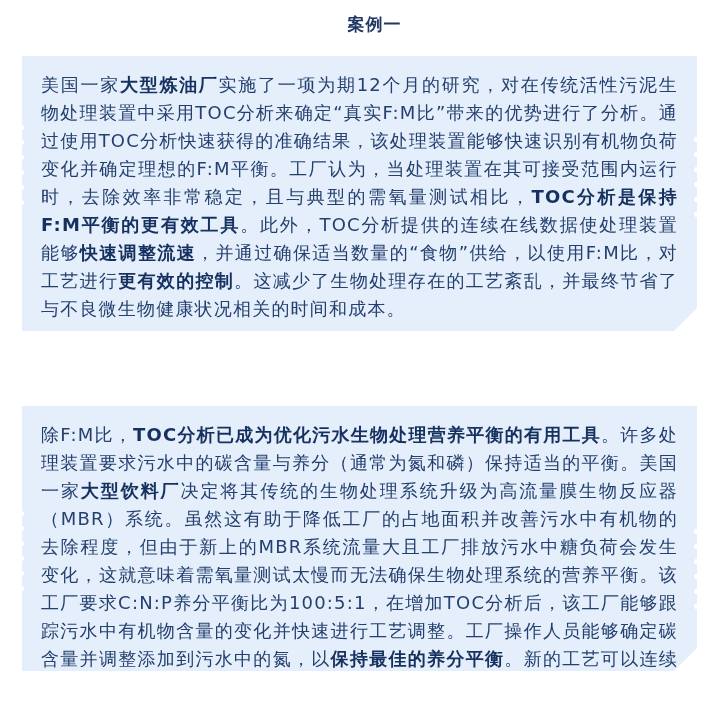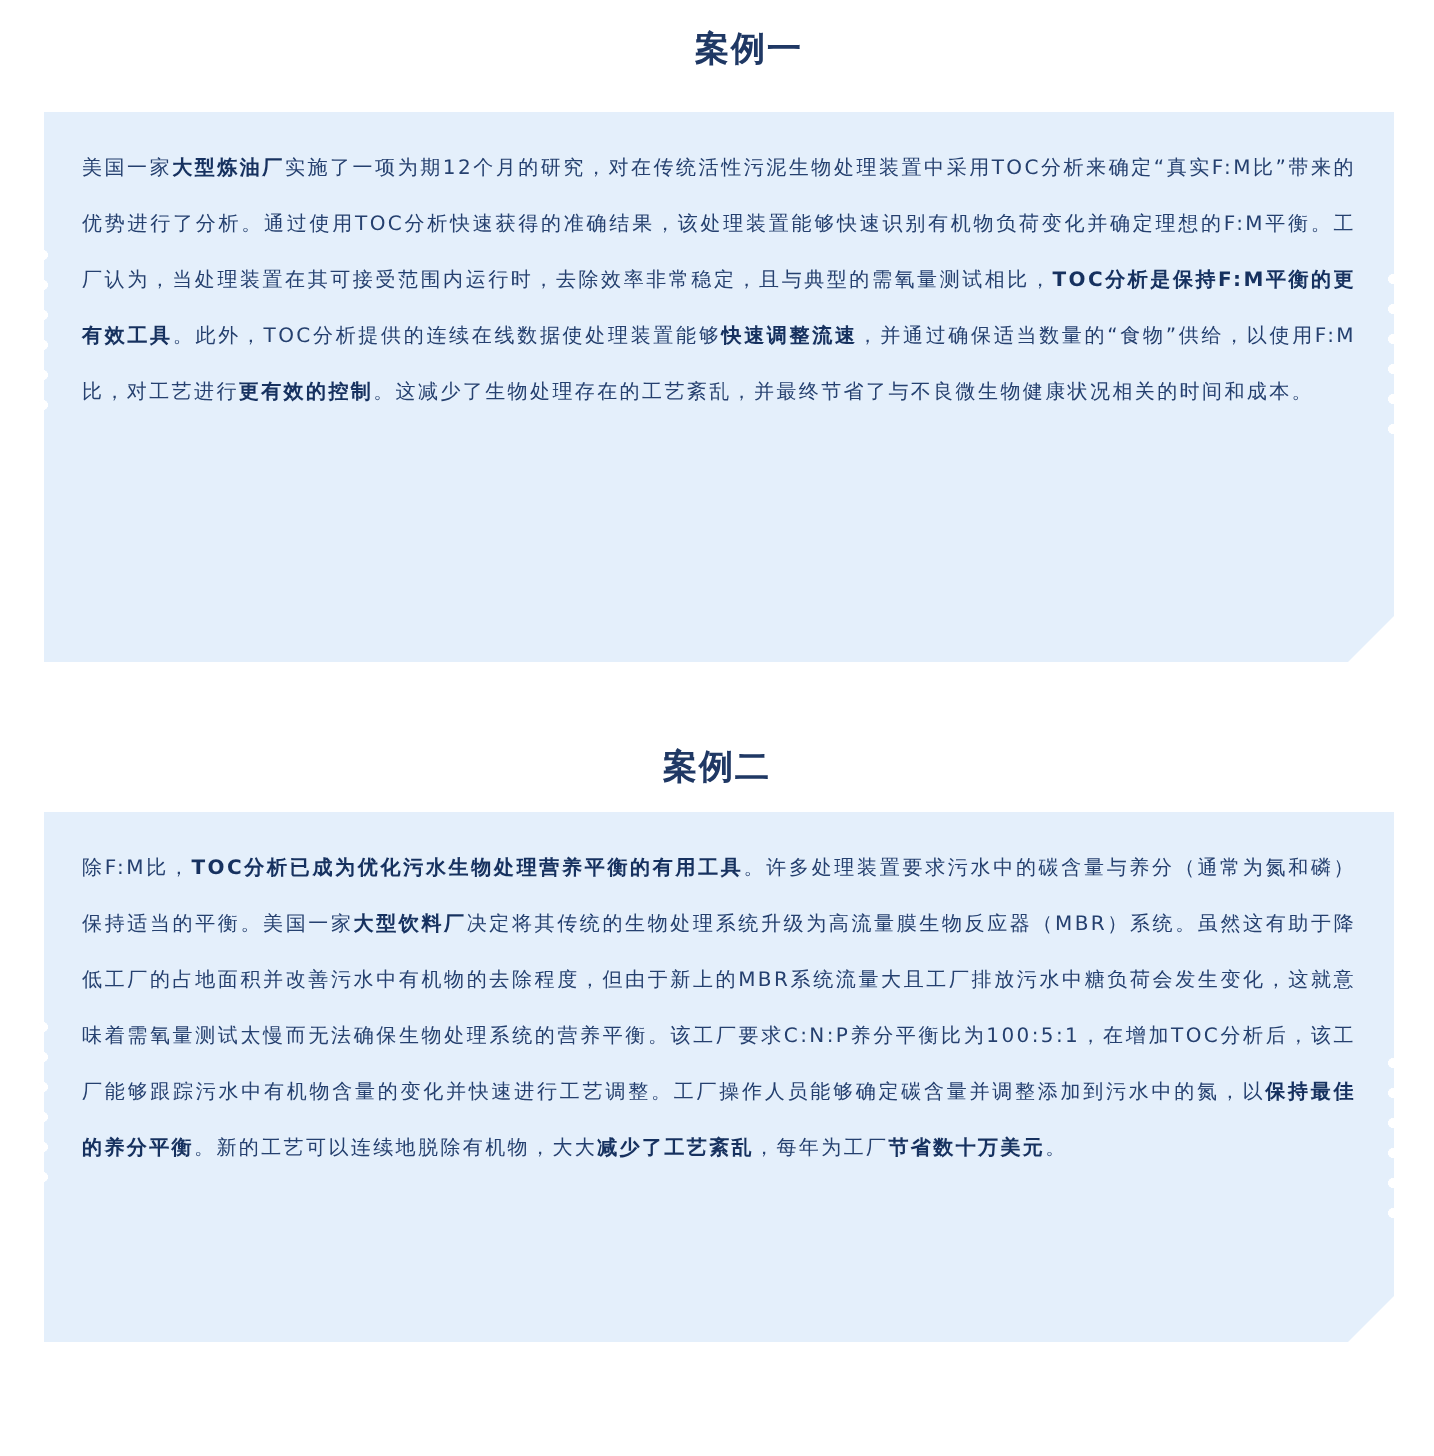--- a/index.html
+++ b/index.html
@@ -35,21 +35,21 @@
     background: var(--box-bg, #e4effb);
     box-sizing: border-box;
     
     clip-path: polygon(0 0, 100% 0, 100% calc(100% - 23px), calc(100% - 23px) 100%, 0 100%);
   }
   .box-1 { top: 56px;  height: 275px; }
   .box-2 { top: 406px; height: 265px; }
   .case-text {
     margin: 0;
     padding: 15px 19px 0 19px;
-    font-size: 10px;
+    font-size: 18px;
     line-height: 28px;
     letter-spacing: 1.2px;
     text-align: justify;
     color: var(--text-color, #25406f);
   }
   .run { color: var(--text-color, #25406f); font-weight: 400; }
   .run.bold { color: var(--bold-color, #16315f); font-weight: 700; }
   
   .dot-col {
     position: absolute;
@@ -69,21 +69,20 @@
 <body>
 
 <div class="page">
 
   <h2 class="case-title title-1">案例一</h2>
 
   <section class="case-box box-1">
     <p class="case-text"><span class="run">美国一家</span><span class="run bold">大型炼油厂</span><span class="run">实施了一项为期12个月的研究，对在传统活性污泥生物处理装置中采用TOC分析来确定“真实F:M比”带来的优势进行了分析。通过使用TOC分析快速获得的准确结果，该处理装置能够快速识别有机物负荷变化并确定理想的F:M平衡。工厂认为，当处理装置在其可接受范围内运行时，去除效率非常稳定，且与典型的需氧量测试相比，</span><span class="run bold">TOC分析是保持F:M平衡的更有效工具</span><span class="run">。此外，TOC分析提供的连续在线数据使处理装置能够</span><span class="run bold">快速调整流速</span><span class="run">，并通过确保适当数量的“食物”供给，以使用F:M比，对工艺进行</span><span class="run bold">更有效的控制</span><span class="run">。这减少了生物处理存在的工艺紊乱，并最终节省了与不良微生物健康状况相关的时间和成本。</span></p>
   </section>
 
-  <h2 class="case-title title-2">案例二</h2>
 
   <section class="case-box box-2">
     <p class="case-text"><span class="run">除F:M比，</span><span class="run bold">TOC分析已成为优化污水生物处理营养平衡的有用工具</span><span class="run">。许多处理装置要求污水中的碳含量与养分（通常为氮和磷）保持适当的平衡。美国一家</span><span class="run bold">大型饮料厂</span><span class="run">决定将其传统的生物处理系统升级为高流量膜生物反应器（MBR）系统。虽然这有助于降低工厂的占地面积并改善污水中有机物的去除程度，但由于新上的MBR系统流量大且工厂排放污水中糖负荷会发生变化，这就意味着需氧量测试太慢而无法确保生物处理系统的营养平衡。该工厂要求C:N:P养分平衡比为100:5:1，在增加TOC分析后，该工厂能够跟踪污水中有机物含量的变化并快速进行工艺调整。工厂操作人员能够确定碳含量并调整添加到污水中的氮，以</span><span class="run bold">保持最佳的养分平衡</span><span class="run">。新的工艺可以连续地脱除有机物，大大</span><span class="run bold">减少了工艺紊乱</span><span class="run">，每年为工厂</span><span class="run bold">节省数十万美元</span><span class="run">。</span></p>
   </section>
 
   <div class="dot-col dots-b1-left"></div>
   <div class="dot-col dots-b1-right"></div>
   <div class="dot-col dots-b2-left"></div>
   <div class="dot-col dots-b2-right"></div>
 

